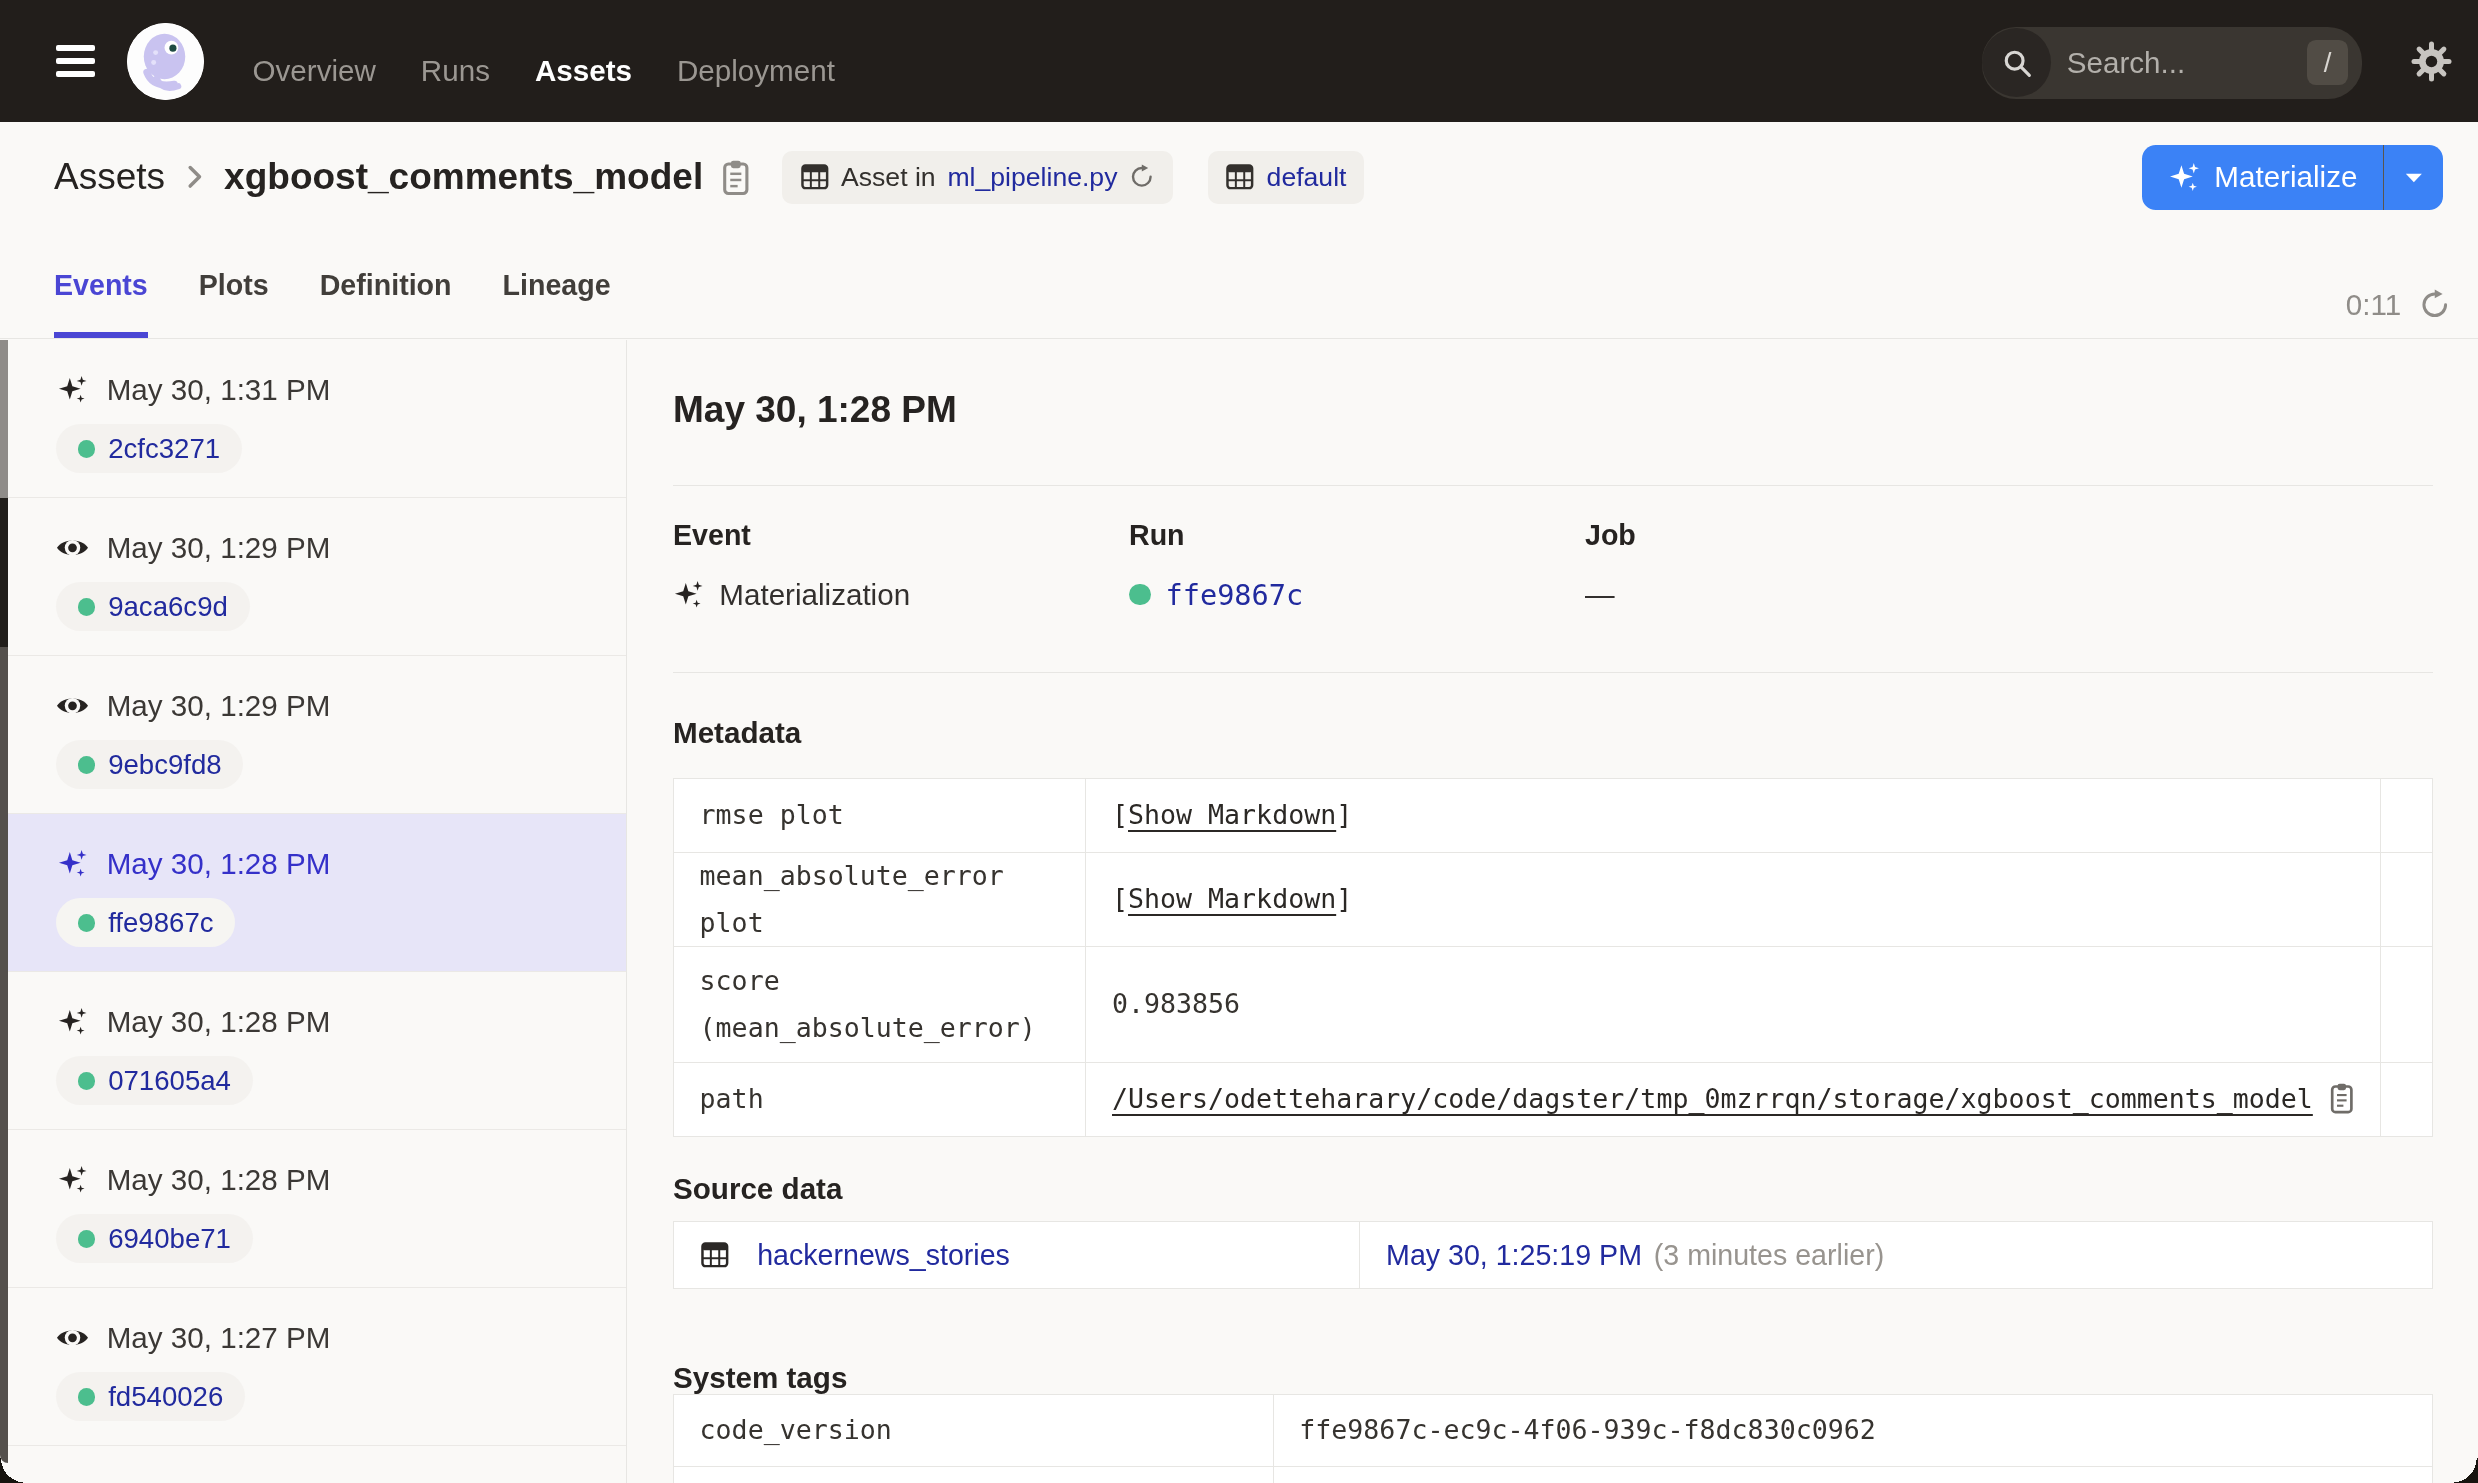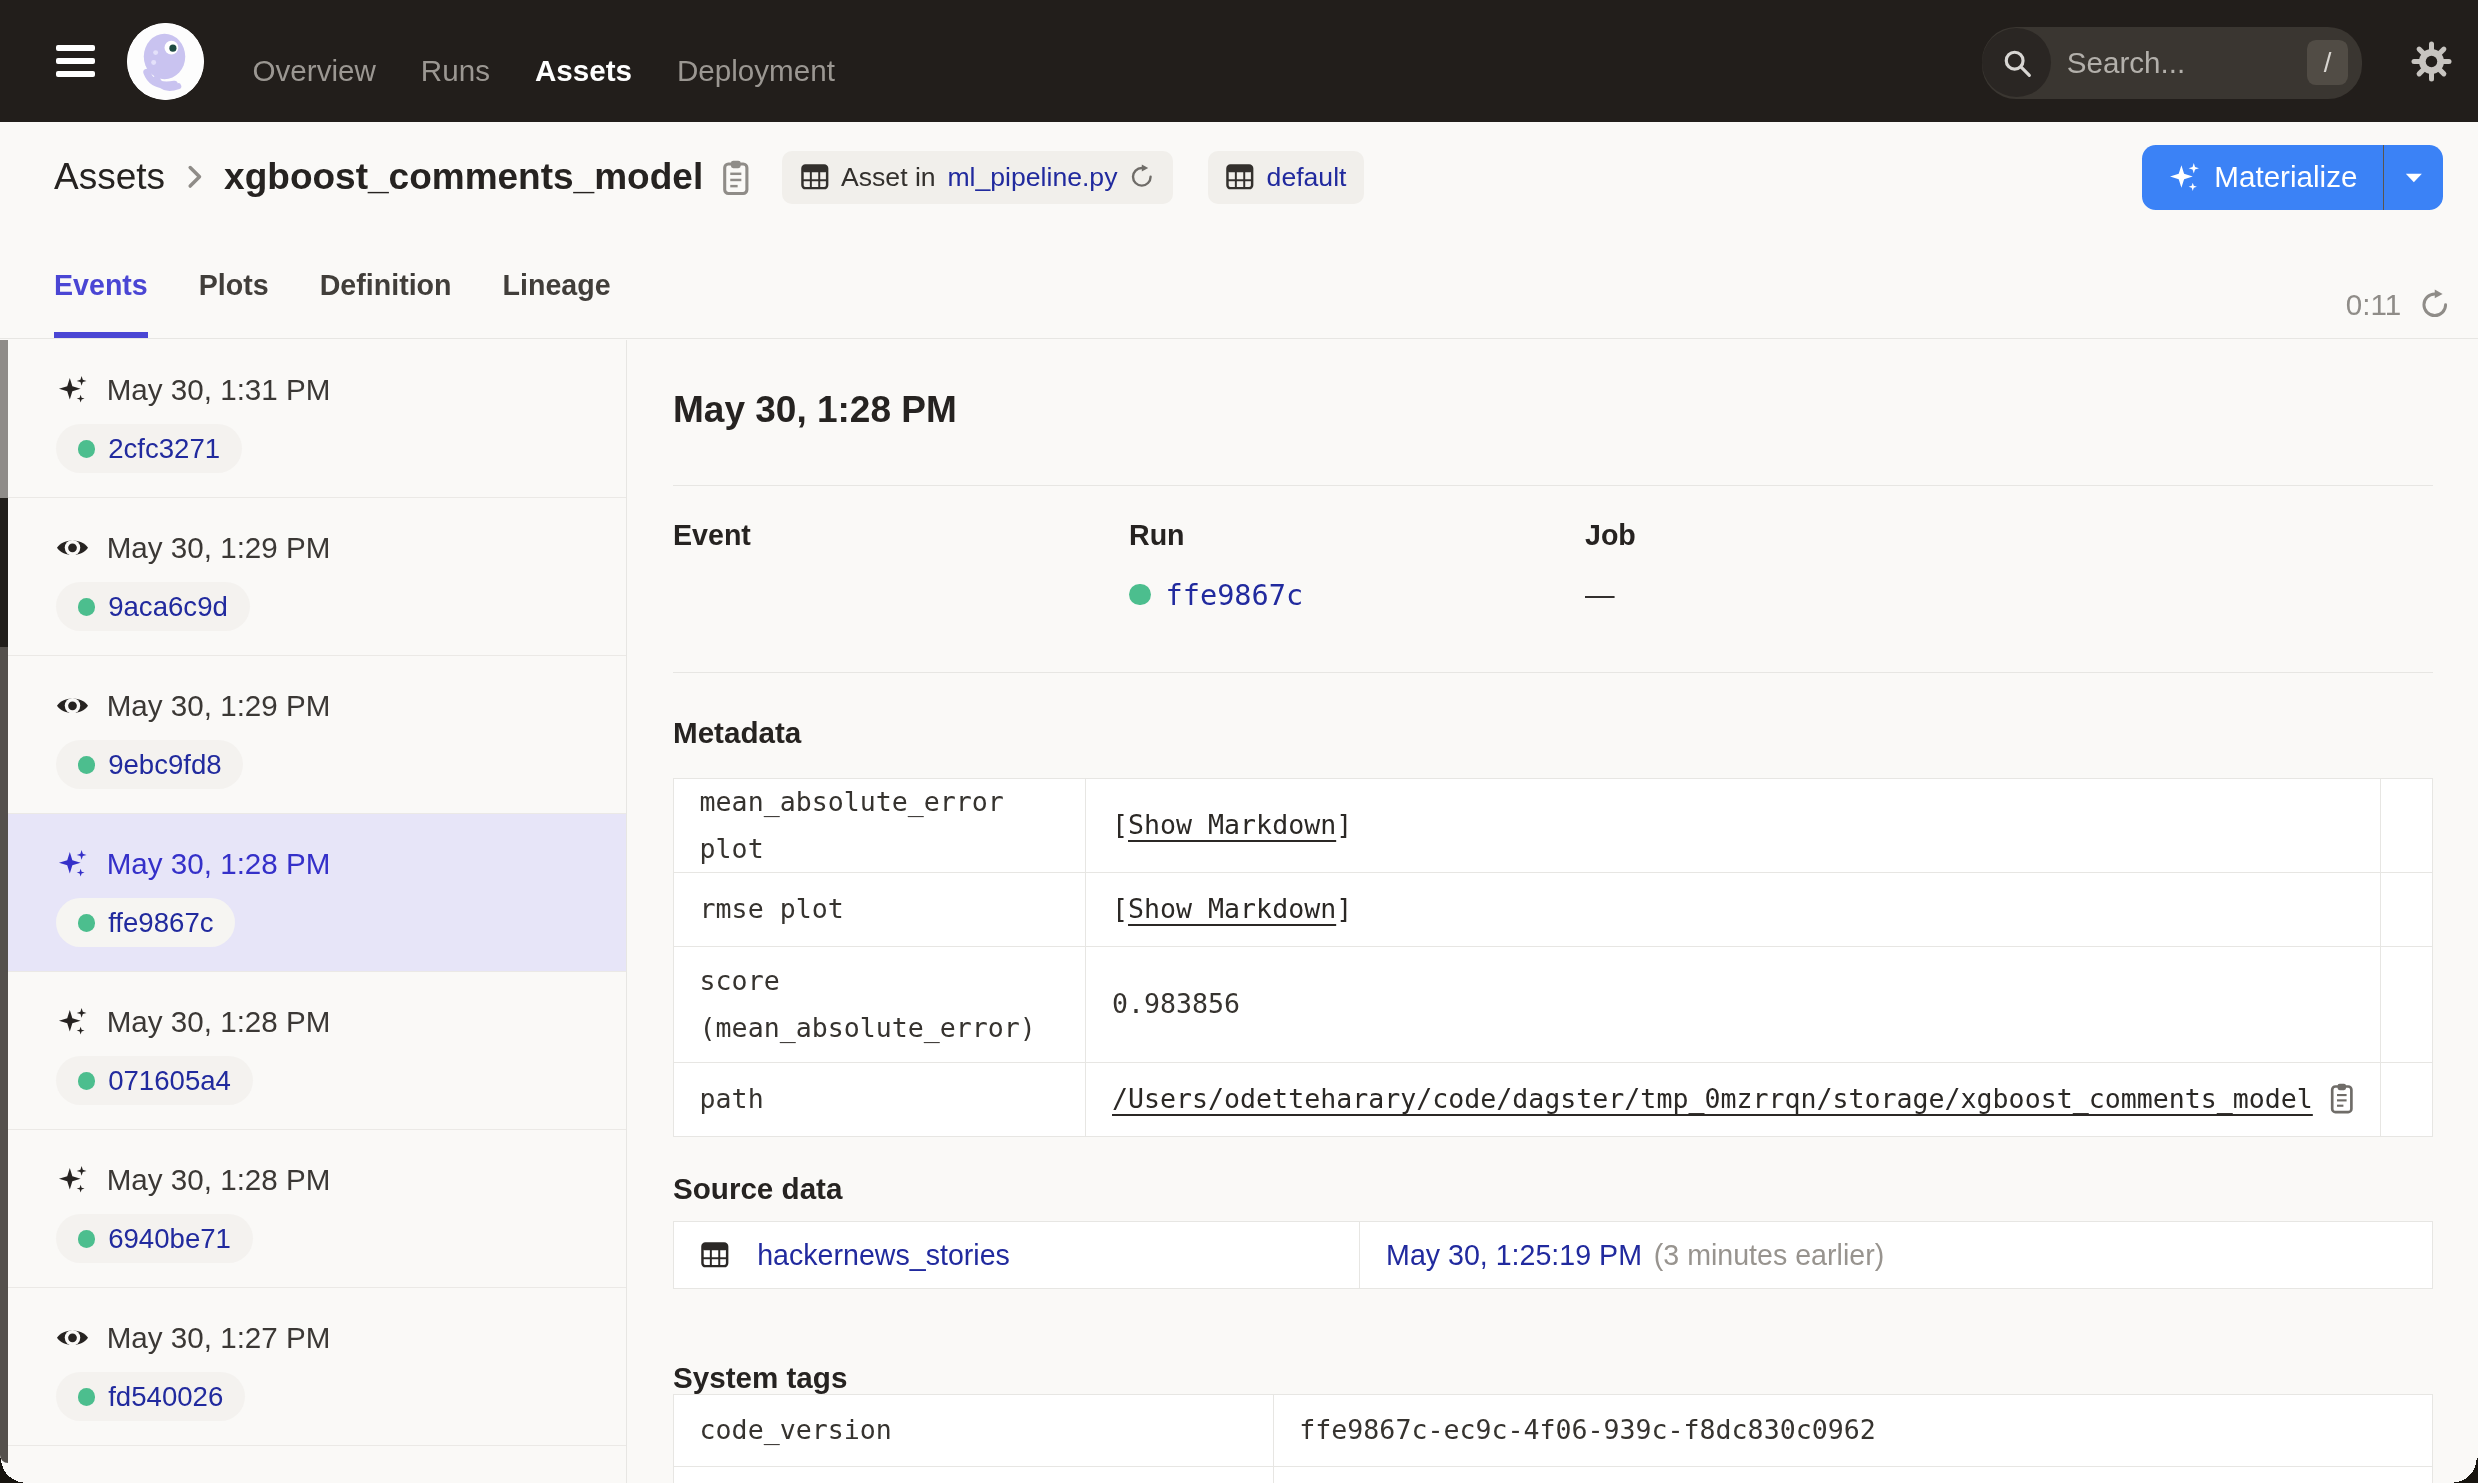--- a/index.html
+++ b/index.html
@@ -386,20 +386,30 @@
   </aside>
   <div class="edge-strip"></div>
 
   <main class="main">
     <h2 class="m-title">May 30, 1:28 PM</h2>
     <div class="hr hr1"></div>
 
     <div class="cols">
       <div class="col">
         <div class="col-label">Event</div>
+        <div class="col-value">
+          <span style="color:#262321;">
+              <svg width="31.5" height="31.5" viewBox="0 0 32 32" fill="currentColor">
+                <path d="M13 4 L15.6 12.4 L24 15 L15.6 17.6 L13 26 L10.4 17.6 L2 15 L10.4 12.4 Z"></path>
+                <path d="M25 2 L26.2 5.8 L30 7 L26.2 8.2 L25 12 L23.8 8.2 L20 7 L23.8 5.8 Z"></path>
+                <path d="M24 21 L25 24 L28 25 L25 26 L24 29 L23 26 L20 25 L23 24 Z"></path>
+              </svg>
+            </span>
+          <span>Materialization</span>
+        </div>
       </div>
       <div class="col">
         <div class="col-label">Run</div>
         <div class="col-value">
           <span class="dot-lg"></span>
           <a href="#" class="run-link">ffe9867c</a>
         </div>
       </div>
       <div class="col">
         <div class="col-label">Job</div>
@@ -413,26 +423,26 @@
 
     <h3 class="sec-head h-meta">Metadata</h3>
     <table class="t-meta">
       <colgroup>
           <col class="c-key">
           <col class="c-val">
           <col class="c-end">
         </colgroup>
       <tbody>
           <tr class="r-s">
-        <td>mean_absolute_error plot</td>
+        <td>rmse plot</td>
         <td><a href="#" class="md-link"><span>[</span><u>Show Markdown</u><span>]</span></a></td>
         <td></td>
       </tr>
       <tr class="r-s">
-        <td>rmse plot</td>
+        <td>mean_absolute_error plot</td>
         <td><a href="#" class="md-link"><span>[</span><u>Show Markdown</u><span>]</span></a></td>
         <td></td>
       </tr>
       <tr class="r-m">
         <td>score (mean_absolute_error)</td>
         <td>0.983856</td>
         <td></td>
       </tr>
       <tr class="r-s">
         <td>path</td>

